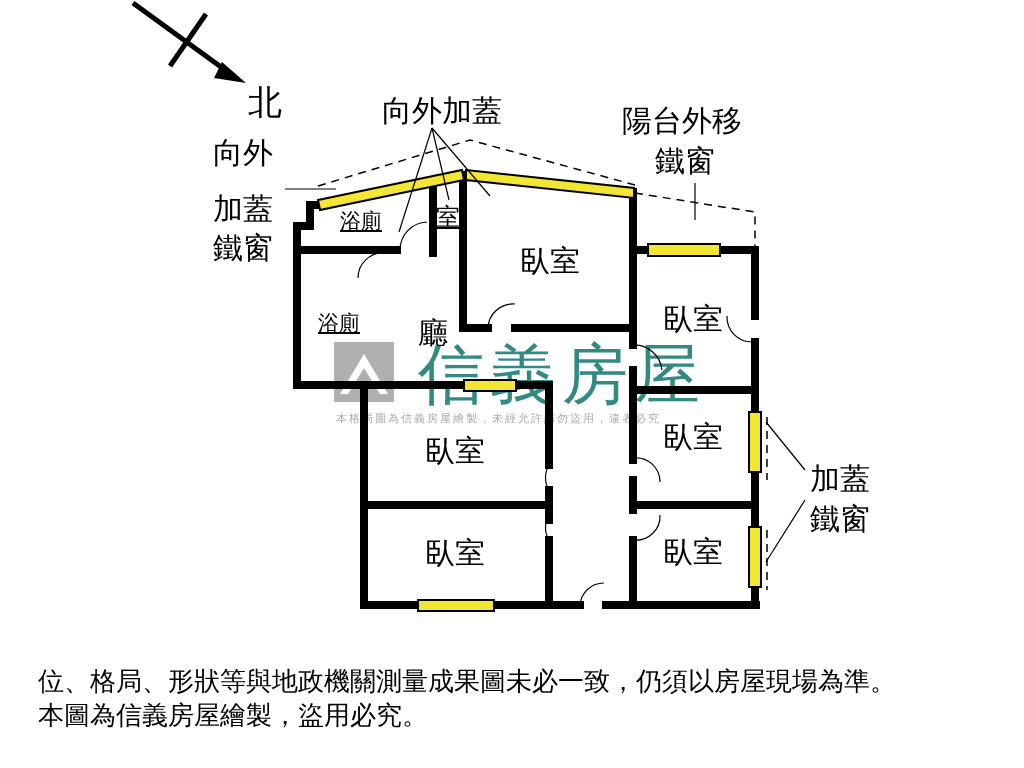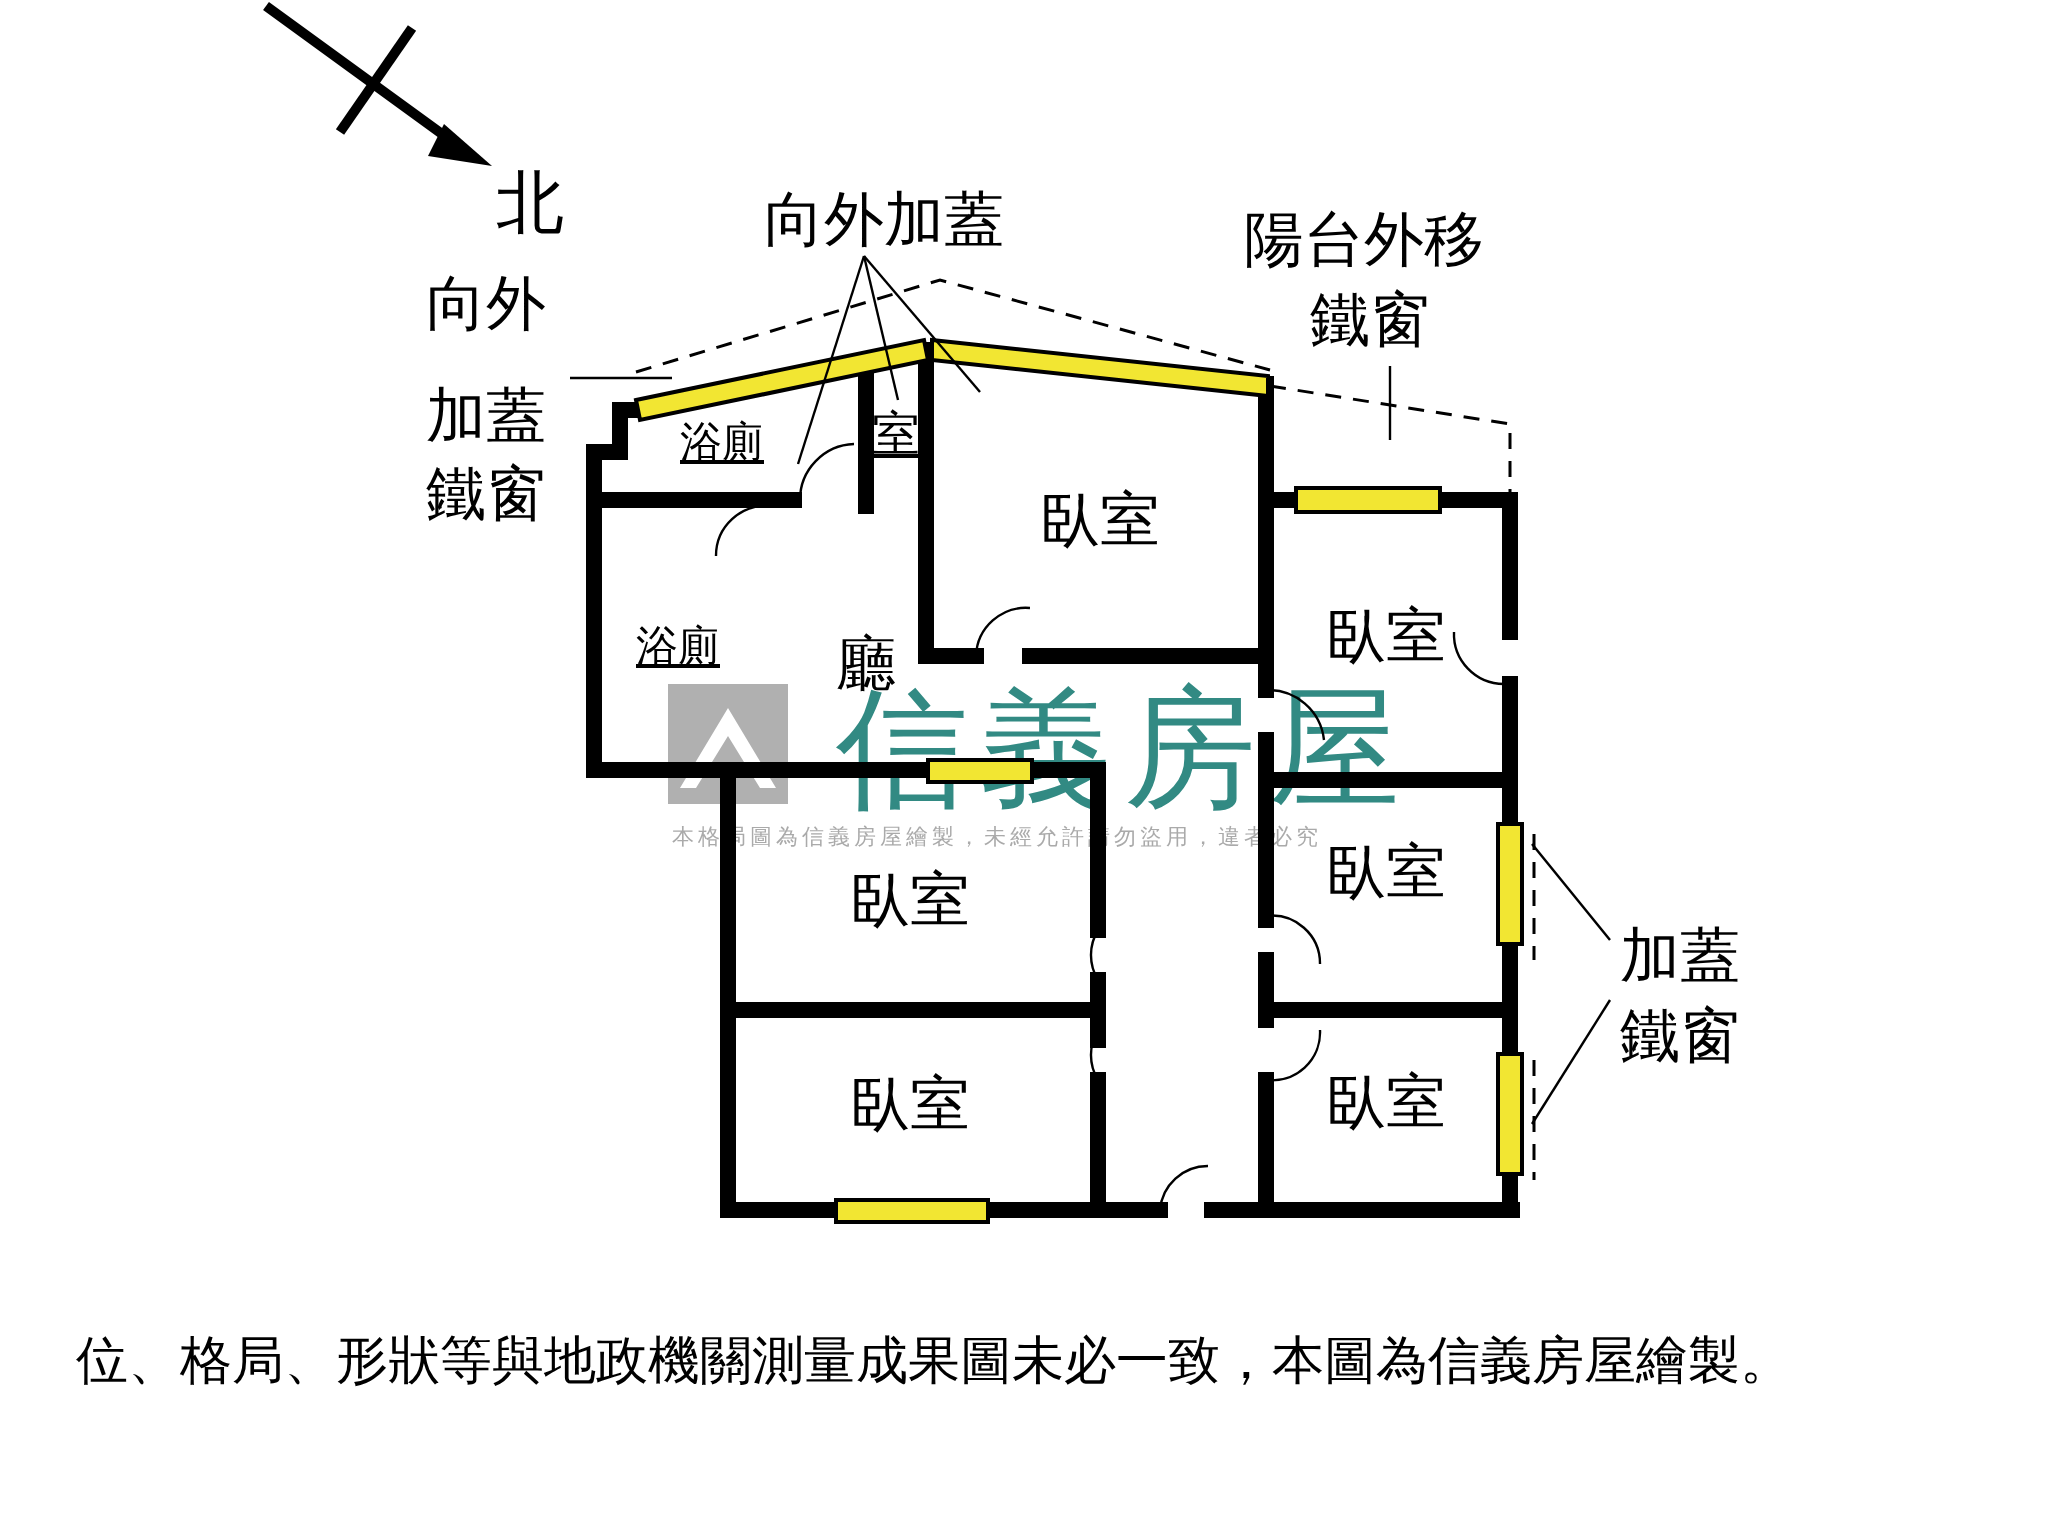--- a/index.html
+++ b/index.html
@@ -114,14 +114,15 @@
 <div class="lbl" style="left:520px;top:244px;">臥室</div>
 <div class="lbl" style="left:663px;top:302px;">臥室</div>
 <div class="lbl sm" style="left:318px;top:312px;">浴廁</div>
 <div class="lbl" style="left:418px;top:316px;">廳</div>
 <div class="lbl" style="left:425px;top:434px;">臥室</div>
 <div class="lbl" style="left:663px;top:420px;">臥室</div>
 <div class="lbl" style="left:425px;top:536px;">臥室</div>
 <div class="lbl" style="left:663px;top:535px;">臥室</div>
 
 <div class="note">
-  <div>位、格局、形狀等與地政機關測量成果圖未必一致，本圖為信義房屋繪製。</div>
+  <div>位、格局、形狀等與地政機關測量成果圖未必一致，仍須以房屋現場為準。</div>
+  <div>本圖為信義房屋繪製，盜用必究。</div>
 </div>
 
 </body></html>

